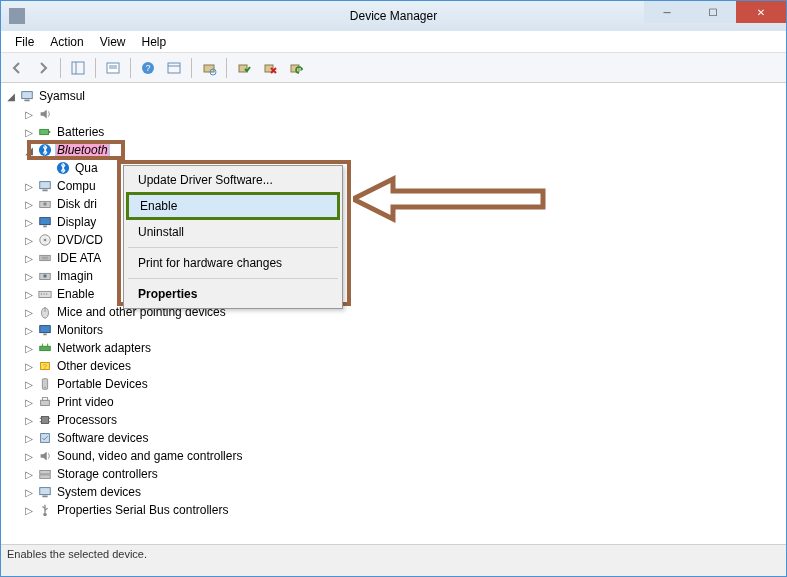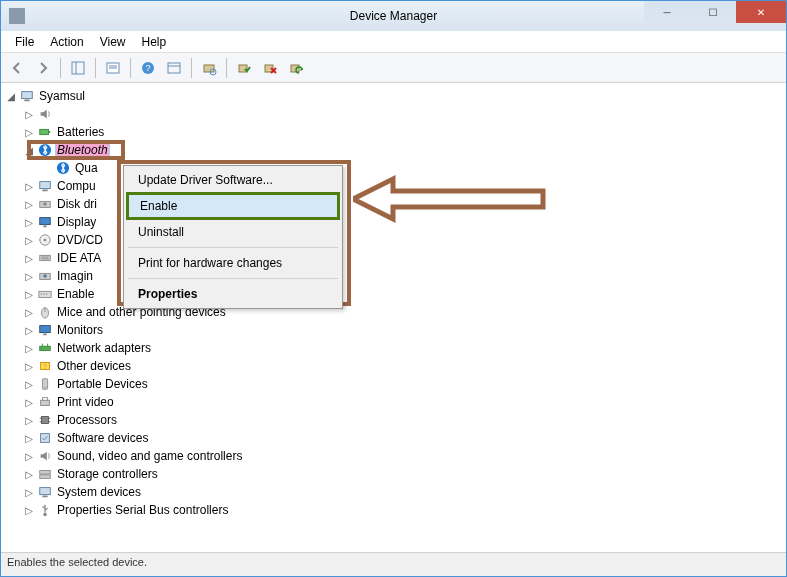--- a/index.html
+++ b/index.html
@@ -32,21 +32,21 @@
 .tree-node.selected .label { background: #f9a8d4; border: 1px solid #99d1ff; padding: 0 1px; font-style: italic; }
 .indent-1 { padding-left: 18px; }
 .indent-2 { padding-left: 36px; }
 
 .context-menu { position: absolute; background: #f0f0f0; border: 1px solid #979797; padding: 2px; font-size: 12px; box-shadow: 2px 2px 4px rgba(0,0,0,0.2); width: 220px; }
 .context-menu .cm-item { padding: 5px 12px; cursor: default; }
 .context-menu .cm-item.highlight { background: #d5e8f8; border: 3px solid #4d7c0f; padding: 4px 11px; }
 .context-menu .cm-sep { height: 1px; background: #d0d0d0; margin: 3px 2px; }
 .context-menu .cm-item.bold { font-weight: bold; }
 
-.statusbar { height: 24px; background: #f0f0f0; border-top: 1px solid #d0d0d0; font-size: 11px; padding: 3px 6px; color: #333; }
+.statusbar { height: 32px; background: #f0f0f0; border-top: 1px solid #d0d0d0; font-size: 11px; padding: 3px 6px; color: #333; }
 
 .highlight-box { position: absolute; border: 4px solid #9c6644; pointer-events: none; }
 .arrow-annot { position: absolute; pointer-events: none; }
 
 .dev-icon { width:14px; height:14px; display:inline-block; }
 </style>
 </head>
 <body>
 
 <div class="window">

